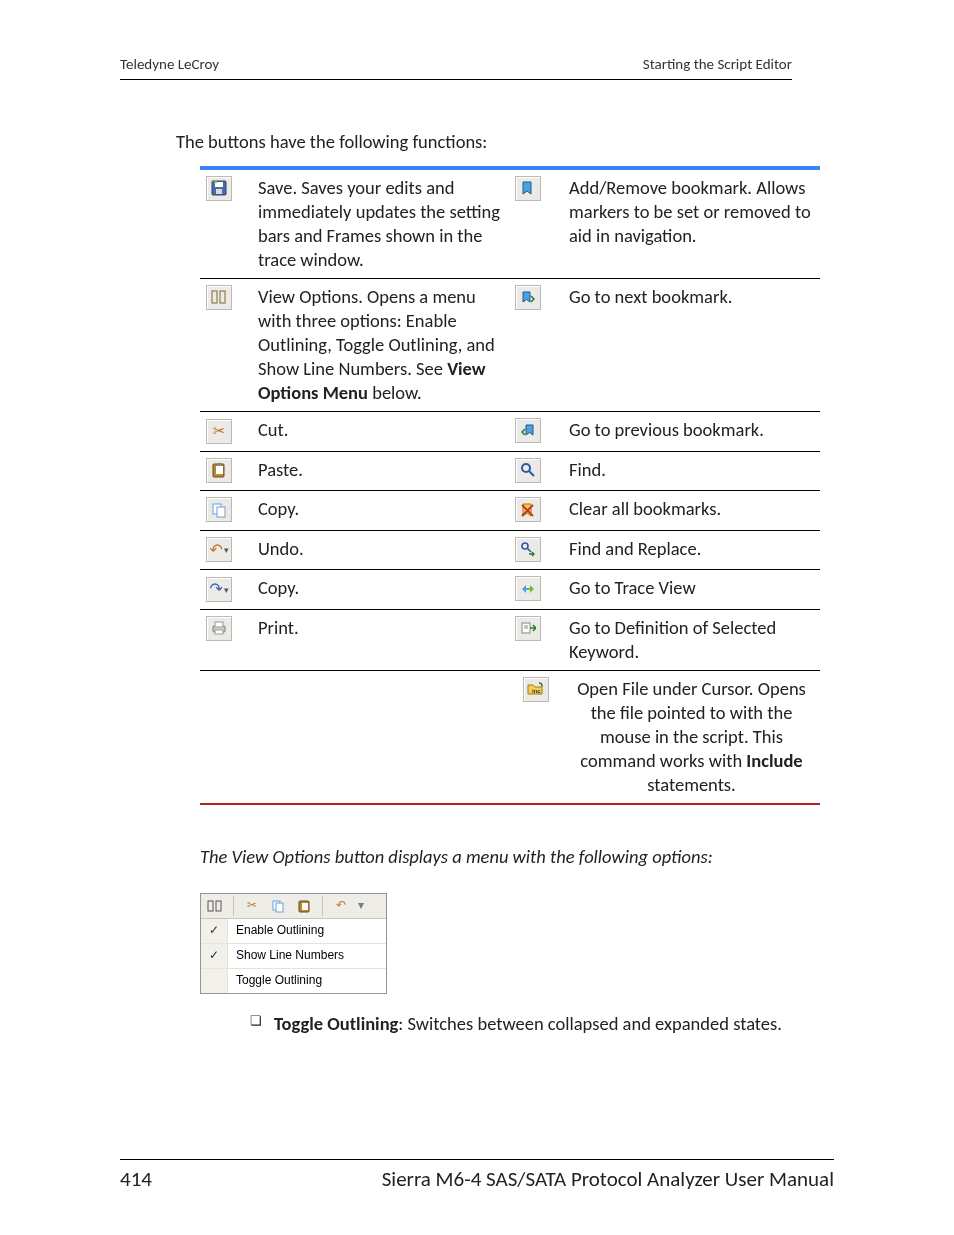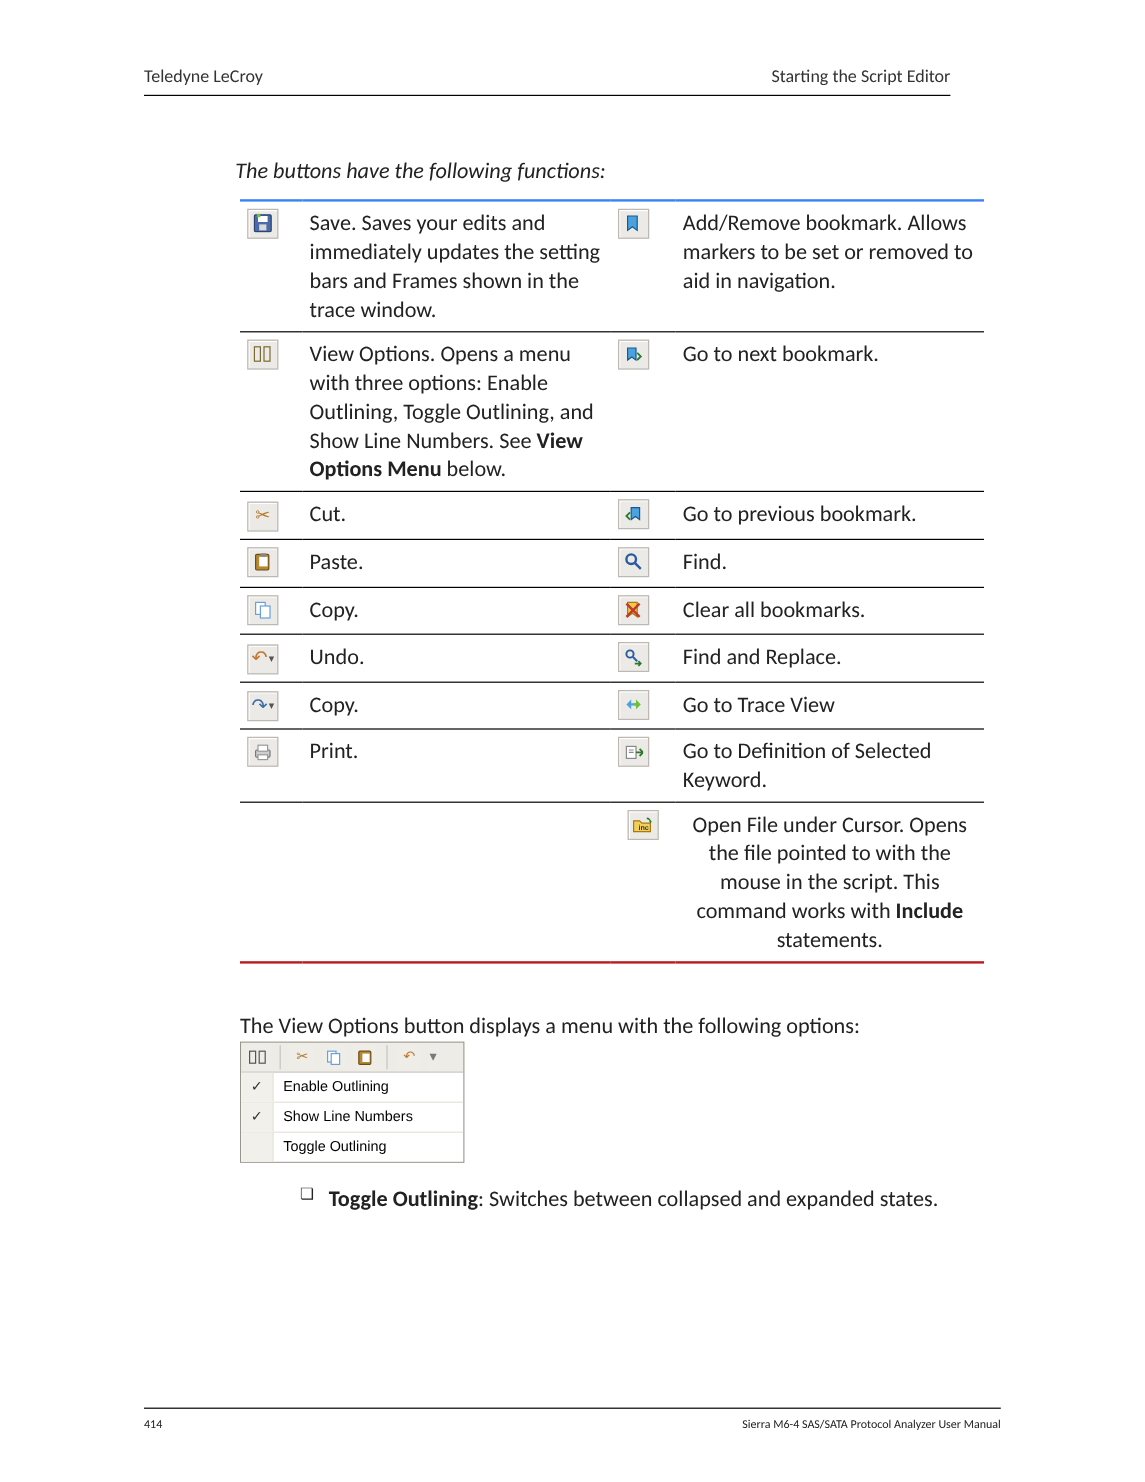--- a/index.html
+++ b/index.html
@@ -22,54 +22,53 @@
   .hdr {
     display: flex;
     justify-content: space-between;
     font-size: 15px;
     color: #333;
     padding-bottom: 4px;
     border-bottom: 1px solid #000;
     margin-bottom: 50px;
   }
   .intro {
-    margin-left: 76px;
+    margin-left: 56px;
     margin-bottom: 12px;
-    font-style: italic;
   }
   table.btns {
     border-collapse: collapse;
     width: 620px;
     margin-left: 80px;
   }
   table.btns tr { vertical-align: top; }
   table.btns td {
     padding: 6px 6px 6px 6px;
     border-bottom: 1px solid #000;
   }
-  table.btns tr:first-child td { border-top: 2px solid #3b82f6; }
+  table.btns tr:first-child td { border-top: 4px solid #3b82f6; }
   table.btns tr:last-child td { border-bottom: 2px solid #b91c1c; text-align: center; }
   td.iconcell { width: 40px; }
   td.txtcell { width: 245px; padding-right: 14px; }
   td.iconcell2 { width: 42px; }
   td.txtcell2 { }
   .iconbox {
     display: inline-flex;
     align-items: center;
     justify-content: center;
     width: 24px; height: 23px;
     background: #eceae7;
     border: 1px solid #bdb9b2;
     box-shadow: inset 1px 1px 0 #fff;
     font-size: 13px;
     line-height: 1;
   }
   .iconbox svg { display:block; }
   .bold { font-weight: 700; }
-  .view-intro { margin-left: 80px; margin-top: 40px; margin-bottom: 0; }
+  .view-intro { margin-left: 80px; margin-top: 40px; margin-bottom: 24px; font-style: italic; }
 
   
   .menu-shot {
     margin-left: 80px;
     width: 185px;
     border: 1px solid #9a958a;
     background: #f6f4f0;
     font-family: Tahoma, Arial, sans-serif;
     font-size: 12px;
     color: #000;
@@ -125,21 +124,21 @@
     left: 0; top: 1px;
     font-size: 13px;
     color: #222;
   }
 
   .ftr {
     position: absolute;
     left: 120px; right: 120px;
     bottom: 42px;
     display:flex; justify-content: space-between;
-    font-size: 10px;
+    font-size: 21px;
     border-top: 1px solid #000;
     padding-top: 6px;
   }
 </style>
 </head>
 <body>
 
 <div class="page">
   <div class="hdr">
     <span>Teledyne LeCroy</span>

